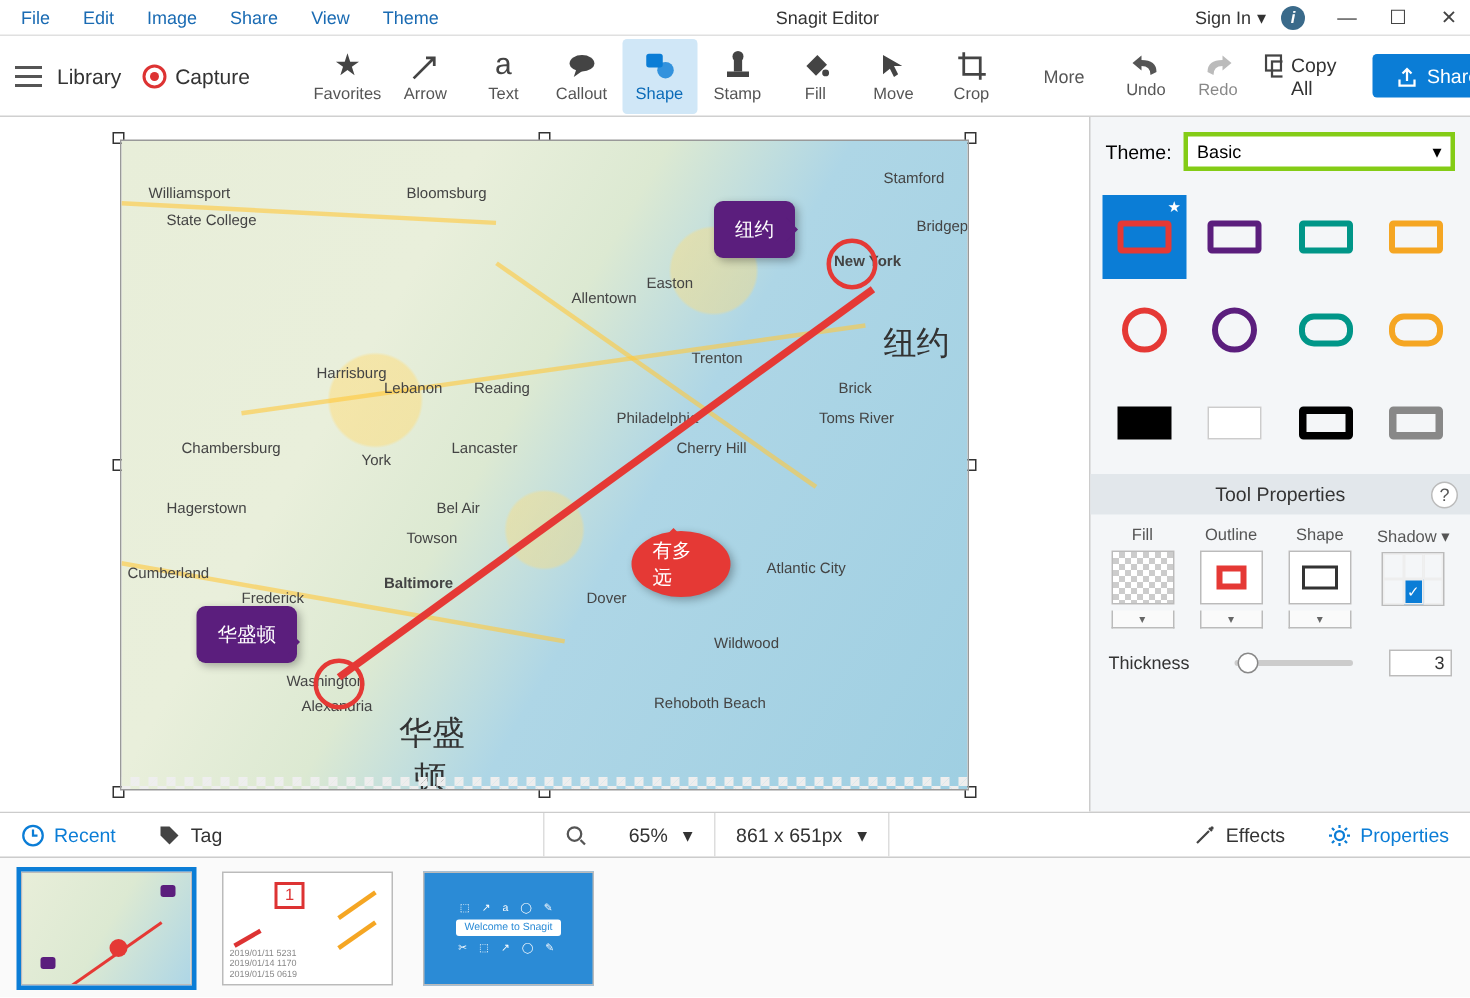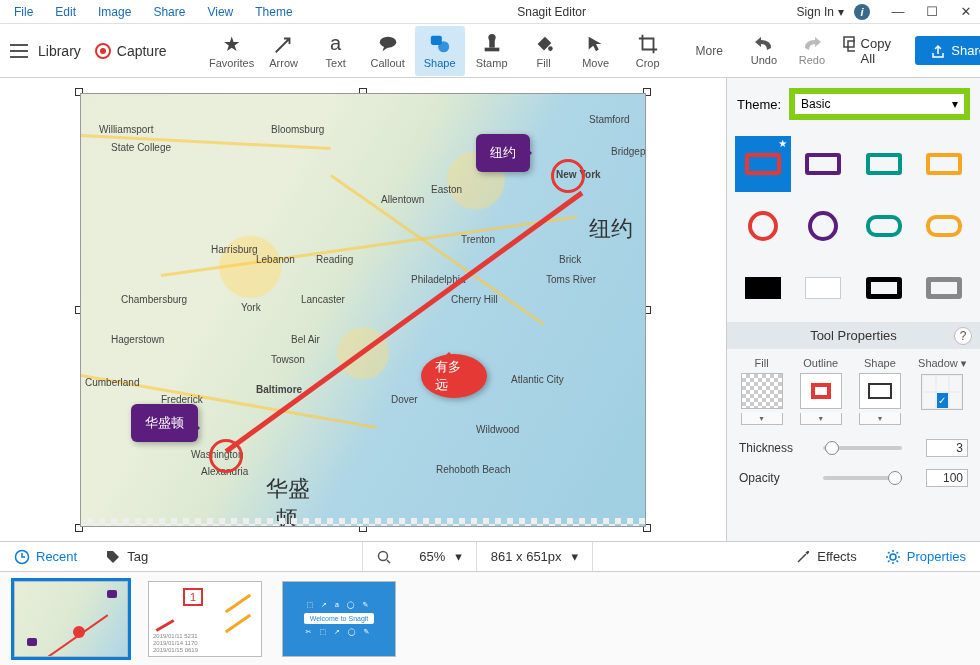--- a/index.html
+++ b/index.html
@@ -69,21 +69,21 @@
   linear-gradient(-45deg, #eee 25%, transparent 25%),
   linear-gradient(45deg, transparent 75%, #eee 75%),
   linear-gradient(-45deg, transparent 75%, #eee 75%);
   background-size: 12px 12px;
   background-position: 0 0, 0 6px, 6px -6px, -6px 0; }
 
 
 .side-panel { width: 254px; border-left: 1px solid #ccc; display: flex; flex-direction: column; background: #f4f6f8; }
 .panel-hd { background: #e2e7eb; padding: 6px; text-align: center; font-size: 13px; color: #333; }
 .theme-row { display: flex; align-items: center; gap: 8px; padding: 10px; font-size: 13px; }
-.theme-sel { flex: 1; background: #fff; border: 6px solid #84cc16; padding: 3px 6px; font-size: 12px; display: flex; justify-content: space-between; align-items: center; }
+.theme-sel { flex: 1; background: #fff; border: 3px solid #84cc16; padding: 3px 6px; font-size: 12px; display: flex; justify-content: space-between; align-items: center; }
 .styles-grid { display: grid; grid-template-columns: repeat(4, 1fr); gap: 6px 4px; padding: 6px 8px; }
 .style-cell { height: 56px; display: flex; align-items: center; justify-content: center; position: relative; }
 .style-cell.sel { background: #0b7dd6; }
 .style-cell.sel::after { content: "★"; position: absolute; top: 2px; right: 4px; color: #fff; font-size: 10px; }
 .shape-rect { width: 36px; height: 22px; border: 4px solid; border-radius: 3px; }
 .shape-circ { width: 30px; height: 30px; border: 4px solid; border-radius: 50%; }
 .shape-fill { width: 36px; height: 22px; }
 
 .panel-hd2 { background: #e2e7eb; padding: 6px 10px; font-size: 13px; color: #333; display: flex; align-items: center; justify-content: center; position: relative; }
 .help-q { position: absolute; right: 8px; width: 18px; height: 18px; border-radius: 50%; background: #fff; border: 1px solid #bbb; font-size: 12px; display: flex; align-items: center; justify-content: center; color: #555; }
@@ -420,27 +420,20 @@
       </div>
     </div>
 
     <div class="slider-row">
       <label>Thickness</label>
       <div class="slider-track">
           <div class="slider-thumb" style="left:2%"></div>
         </div>
       <div class="slider-val">3</div>
     </div>
-    <div class="slider-row">
-      <label>Opacity</label>
-      <div class="slider-track">
-          <div class="slider-thumb" style="left:calc(100% - 14px)"></div>
-        </div>
-      <div class="slider-val">100</div>
-    </div>
   </div>
 </div>
 
 <div class="statusbar">
   <div class="sb-item blue">
     <svg width="16" height="16">
         <circle cx="8" cy="8" r="6.5" stroke="#0b7dd6" stroke-width="1.5" fill="none"></circle>
         <path d="M8 4 V8 H11" stroke="#0b7dd6" stroke-width="1.5" fill="none"></path>
       </svg>
     <span>Recent</span>

